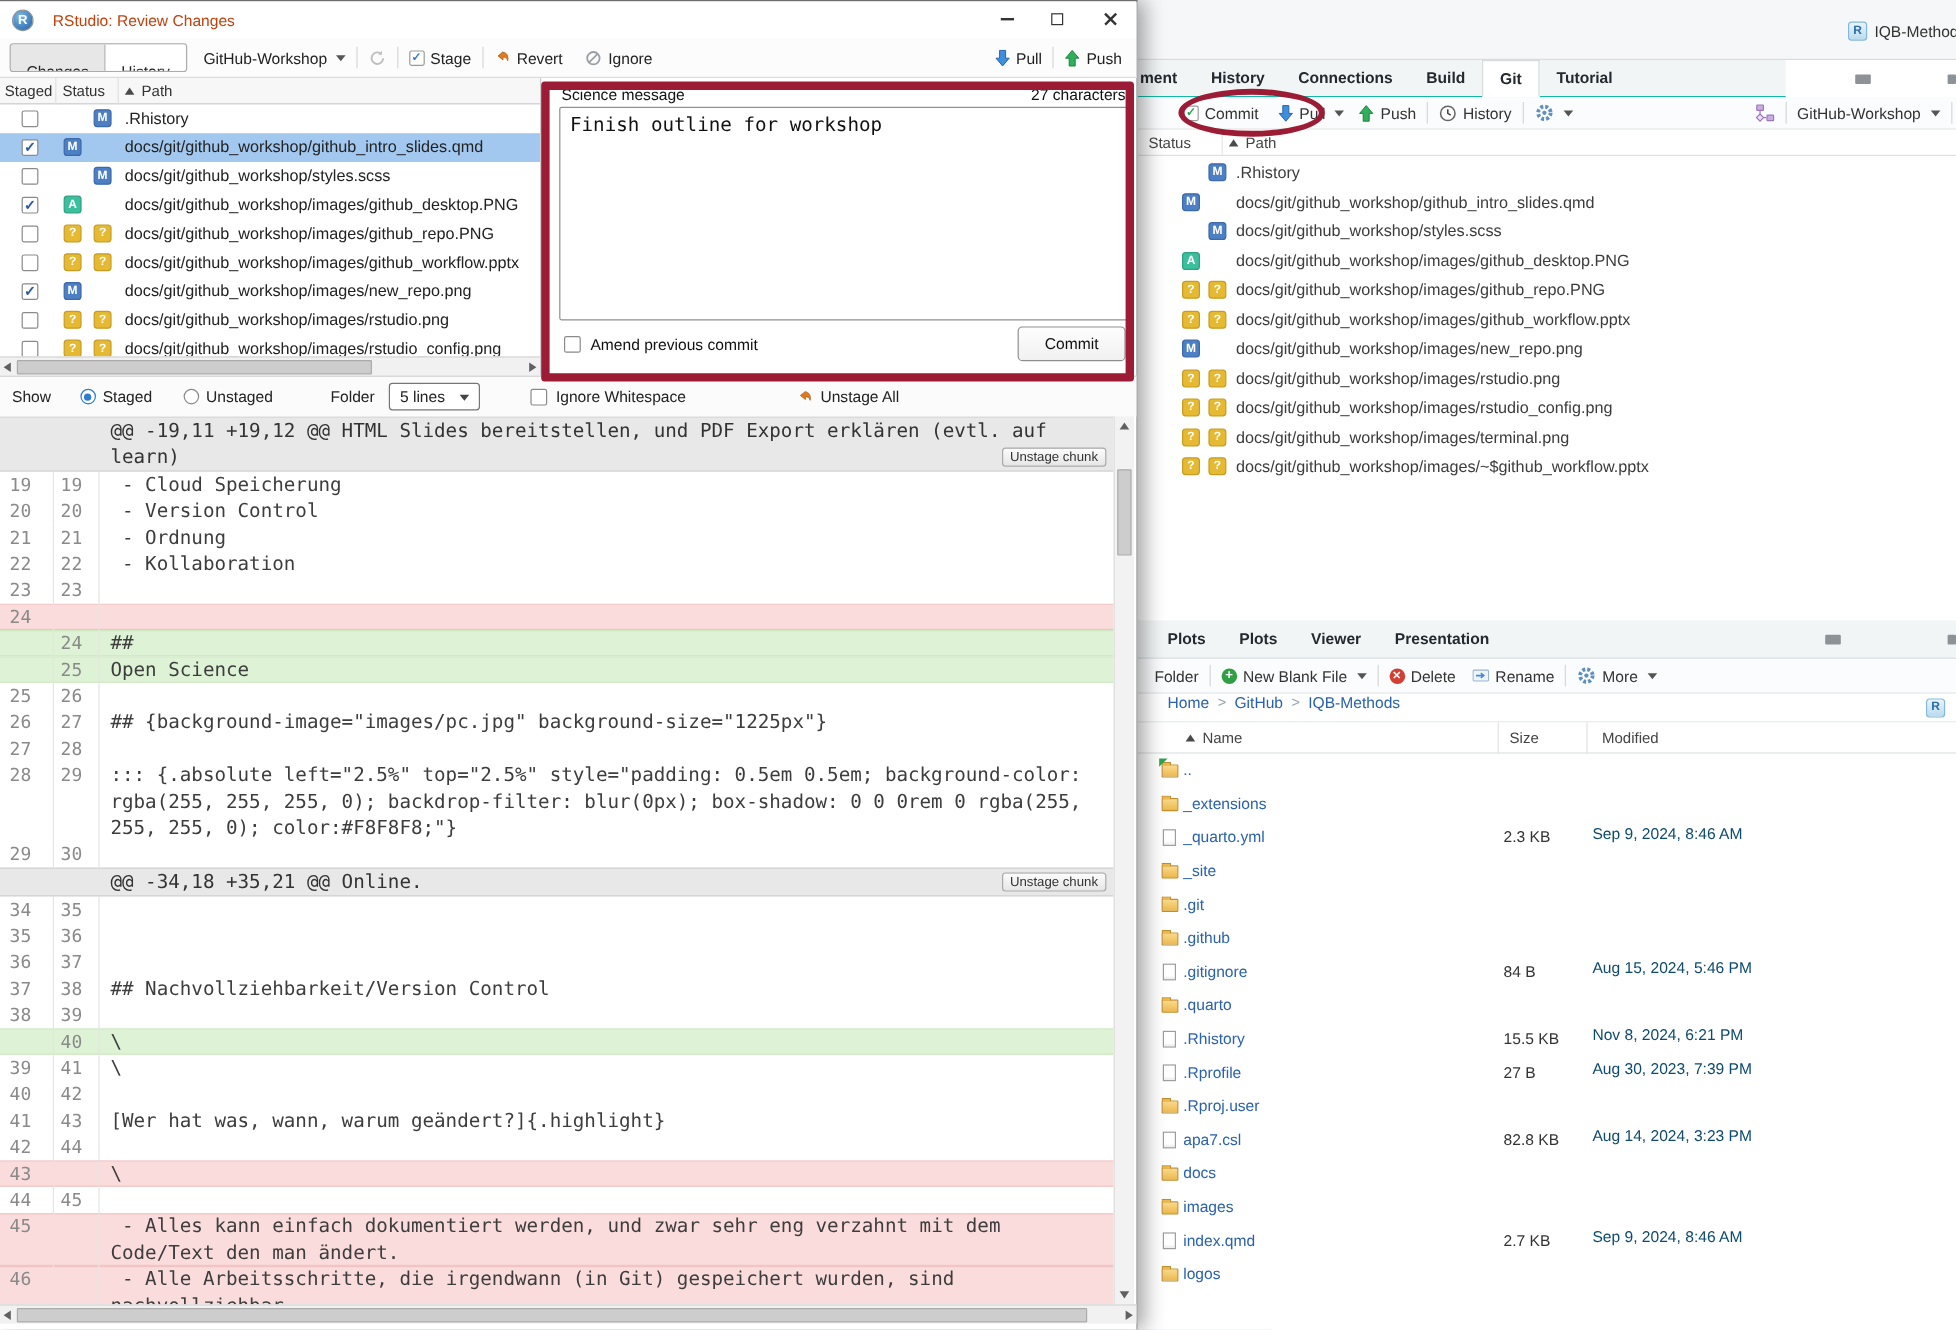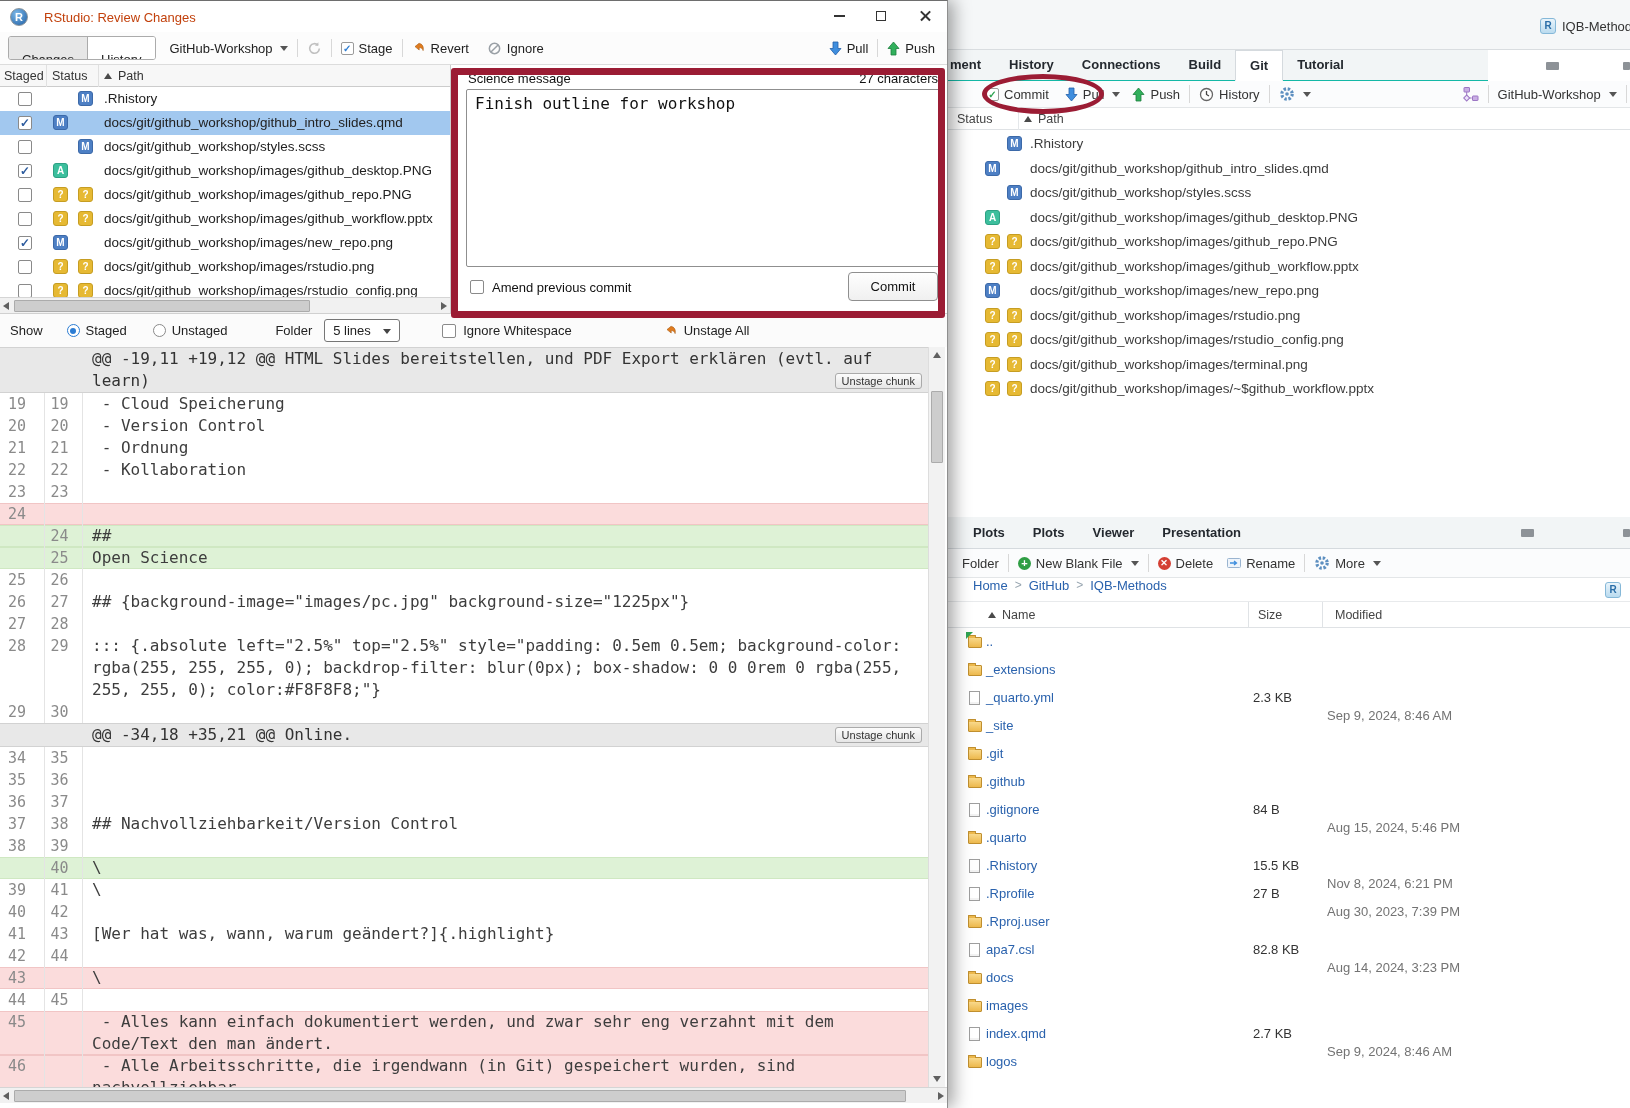--- a/index.html
+++ b/index.html
@@ -48,21 +48,21 @@
 #f-thead .sarr{position:absolute;left:40px;top:10px}
 #f-thead .thn{position:absolute;left:54px;top:6px}
 #f-thead .ths{position:absolute;left:310px;top:6px}
 #f-thead .thm{position:absolute;left:387px;top:6px}
 #f-thead .d1{position:absolute;left:300px;top:0;width:1px;height:26px;background:#e0e3e6}
 #f-thead .d2{position:absolute;left:374px;top:0;width:1px;height:26px;background:#e0e3e6}
 #fs-rows{position:absolute;left:0;top:118px;width:682px;height:480px;overflow:hidden}
 .fs-row{position:relative;height:28px}
 .fsname{position:absolute;left:38px;top:6px;font-size:13px;color:#2a62ad;white-space:nowrap}
 .fssize{position:absolute;left:305px;top:6px;font-size:13px;color:#333}
-.fsmod{position:absolute;left:379px;top:24px;font-size:13px;color:#737373;white-space:nowrap}
+.fsmod{position:absolute;left:379px;top:3px;font-size:13px;color:#0c4a6e;white-space:nowrap}
 .icd{position:absolute;left:20px;top:9px;width:14px;height:11px;background:linear-gradient(#f9d98c,#edb94d);border:1px solid #c08f2f;border-radius:1px}
 .icd::before{content:'';position:absolute;top:-3px;left:-1px;width:6px;height:2px;background:#edb94d;border:1px solid #c08f2f;border-bottom:none;border-radius:1px 1px 0 0}
 .icd.up::after{content:'';position:absolute;left:-3px;top:-6px;width:0;height:0;border-top:7px solid #2fa352;border-right:7px solid transparent}
 .icf{position:absolute;left:21px;top:7px;width:11px;height:14px;background:#fff;border:1px solid #9e9e9e;box-shadow:inset 0 2px 0 #fff,inset 0 -2px 0 #f2f2f2}
 .gear{display:inline-block}
 .nbf{display:inline-flex;width:13px;height:13px;border-radius:50%;background:#2f9e44;color:#fff;font-size:11px;font-weight:bold;align-items:center;justify-content:center;line-height:1}
 .delic{display:inline-flex;width:13px;height:13px;border-radius:50%;background:#d43f33;color:#fff;font-size:9px;font-weight:bold;align-items:center;justify-content:center;line-height:1}
 
 #commit-circle{position:absolute;left:34px;top:74px;width:122px;height:40px;border:5px solid #9b1c34;border-radius:50%;z-index:60;pointer-events:none}
 

